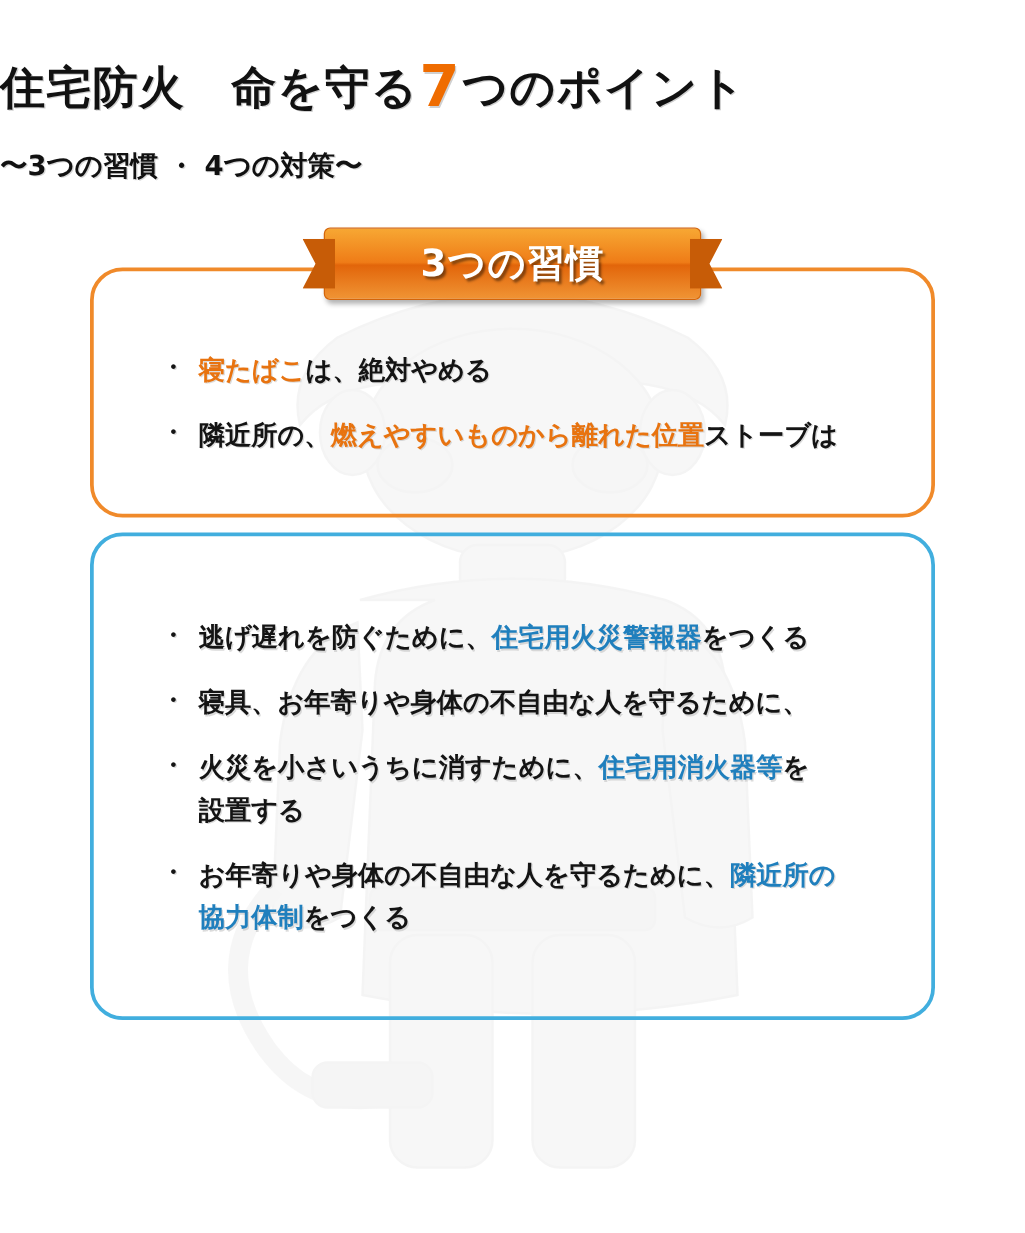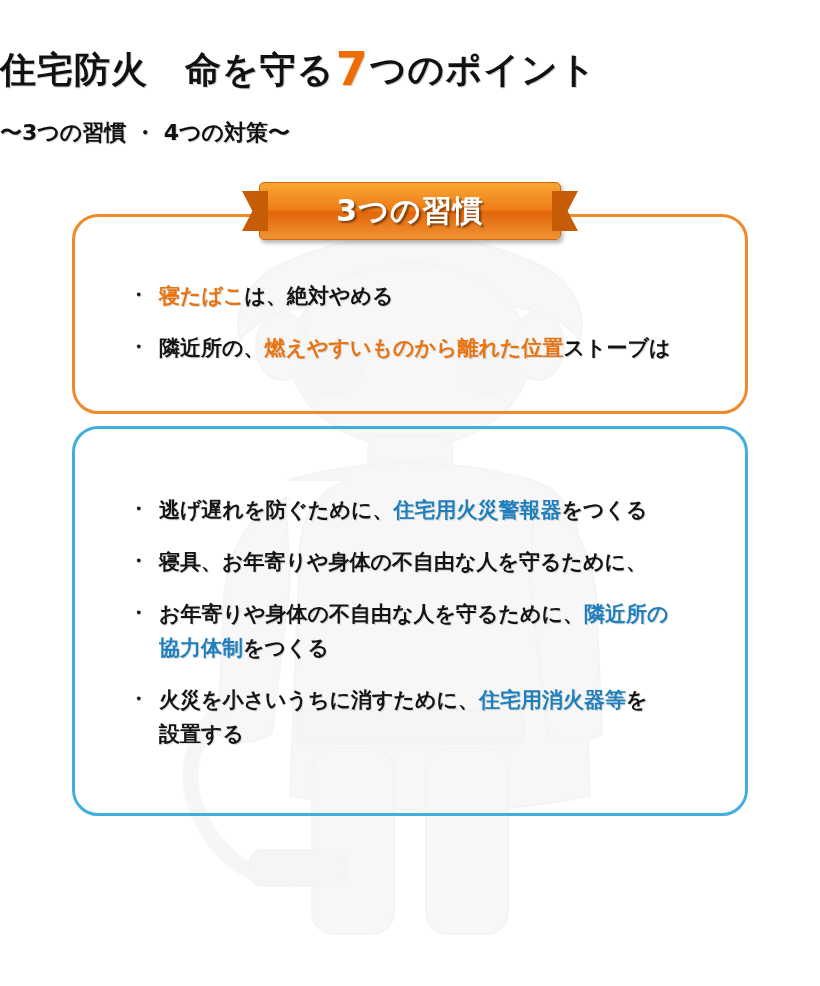--- a/index.html
+++ b/index.html
@@ -230,24 +230,24 @@
   <div style="margin-top:38px;">
     <div class="panel panel-blue">
       <ul class="points" id="measures-list">
           <li>
             <span class="ln"><span>逃げ遅れを防ぐために、</span><span class="hl-blue">住宅用火災警報器</span><span>をつくる</span></span>
           </li>
           <li>
             <span class="ln"><span>寝具、お年寄りや身体の不自由な人を守るために、</span></span>
           </li>
           <li>
+            <span class="ln"><span>火災を小さいうちに消すために、</span><span class="hl-blue">住宅用消火器等</span><span>を</span></span>
+            <span class="ln"><span>設置する</span></span>
+          </li>
+          <li>
             <span class="ln"><span>お年寄りや身体の不自由な人を守るために、</span><span class="hl-blue">隣近所の</span></span>
             <span class="ln"><span class="hl-blue">協力体制</span><span>をつくる</span></span>
           </li>
-          <li>
-            <span class="ln"><span>火災を小さいうちに消すために、</span><span class="hl-blue">住宅用消火器等</span><span>を</span></span>
-            <span class="ln"><span>設置する</span></span>
-          </li>
         </ul>
     </div>
   </div>
 
 </div>
 
 </body></html>

